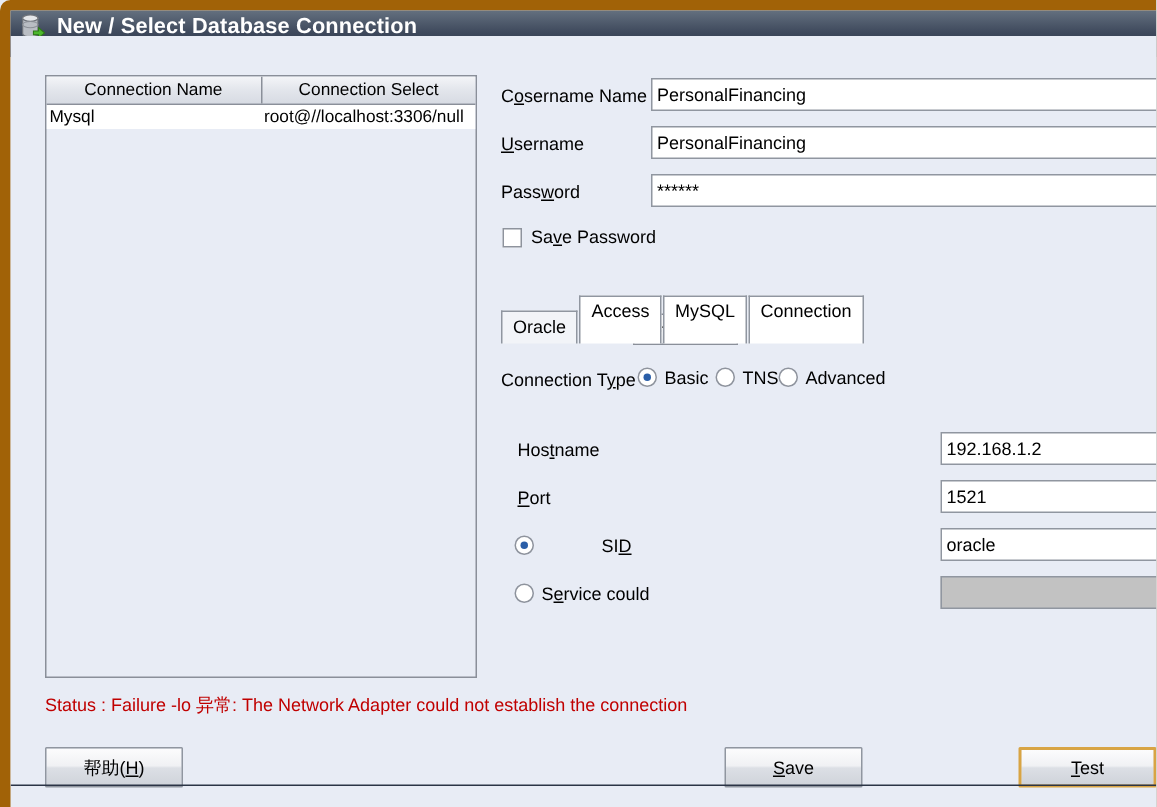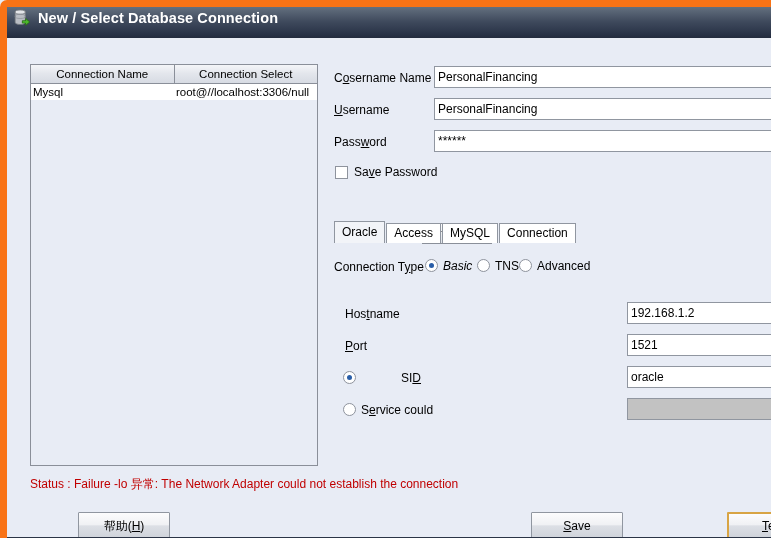--- a/index.html
+++ b/index.html
@@ -18,21 +18,21 @@
     height: 538px;
     overflow: hidden;
     background: #e8ecf5;
   }
 
   
   .win-outer {
     position: absolute;
     left: 0; top: 0;
     width: 771px; height: 538px;
-    background: #f97316;
+    background: #a16207;
     box-sizing: border-box;
     border-radius: 7px 0 0 0;
     padding: 7px 4px 0 7px;
     overflow: hidden;
   }
   .win-inner {
     position: relative;
     width: 764px;
     height: 531px;
     background: #e8ecf5;
@@ -61,21 +61,21 @@
     font-size: 14.5px;
     font-weight: bold;
     letter-spacing: 0.1px;
     white-space: nowrap;
   }
   .db-icon { width: 16px; height: 17px; display: block; }
 
   
   .content {
     position: absolute;
-    left: 0; top: 31px;
+    left: 0; top: 17px;
     width: 764px;
     height: 500px;
     background: #e8ecf5;
   }
 
   
   .conn-list {
     position: absolute;
     left: 23px; top: 26px;
     width: 288px;
@@ -175,21 +175,21 @@
 
   
   .tabs {
     position: absolute;
     left: 5px; top: 183px;
     width: 437px;
     height: 22px;
   }
   .tabstrip { display: flex; align-items: flex-end; height: 22px; }
   .tab {
-    height: 20px;
+    height: 32px;
     line-height: 19px;
     padding: 0 7px;
     font-size: 12px;
     background: #ffffff;
     border: 1px solid #9096a0;
     border-bottom: none;
     box-sizing: border-box;
     margin-right: 1px;
     position: relative;
     z-index: 1;
@@ -239,21 +239,20 @@
     box-sizing: border-box;
     font-size: 12px;
     font-family: "Liberation Sans", sans-serif;
     color: #000;
     text-align: center;
     line-height: 1;
     display: flex;
     align-items: center;
     justify-content: center;
     border-radius: 1px;
-    margin-left: 48px;
   }
   .btn.focused {
     border: 2px solid #d8a444;
   }
 
   .bottomline {
     position: absolute;
     left: 0; top: 499px;
     width: 764px; height: 1px;
     background: #2b3446;
@@ -322,21 +321,21 @@
 
           <div class="lbl" style="left:5px; top:190px;"><span></span><span class="mn">R</span><span>ole</span></div>
           <div class="dd" style="left:93px; top:185px; width:70px;">
             <span>default</span>
             <span class="arrow"></span>
           </div>
 
           <div class="lbl" style="left:5px; top:222px;"><span>Connection T</span><span class="mn">y</span><span>pe</span></div>
 
           <div class="rb on" style="left:96px; top:221px;"></div>
-          <div class="lbl" style="left:114px; top:221px;font-style:italic;">Basic</div>
+          <div class="lbl" style="left:114px; top:221px;">Basic</div>
 
           <div class="rb" style="left:148px; top:221px;"></div>
           <div class="lbl" style="left:166px; top:221px;">TNS</div>
 
           <div class="rb" style="left:190px; top:221px;"></div>
           <div class="lbl" style="left:208px; top:221px;">Advanced</div>
 
           <div class="lbl" style="left:16px; top:269px;"><span>Hos</span><span class="mn">t</span><span>name</span></div>
           <input class="txt" style="left: 298px; top: 264px; width: 167px;" type="text" value="192.168.1.2">
 

